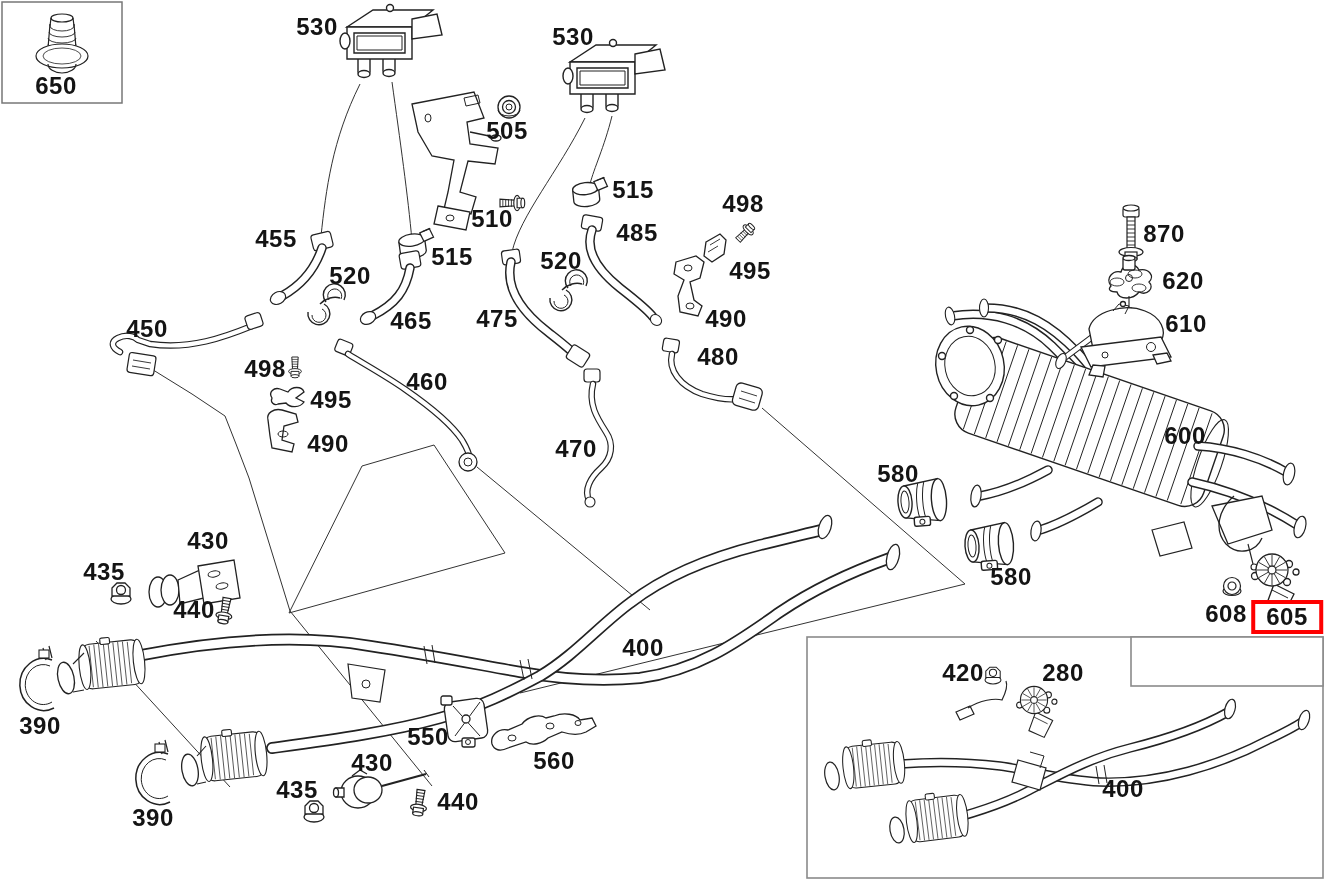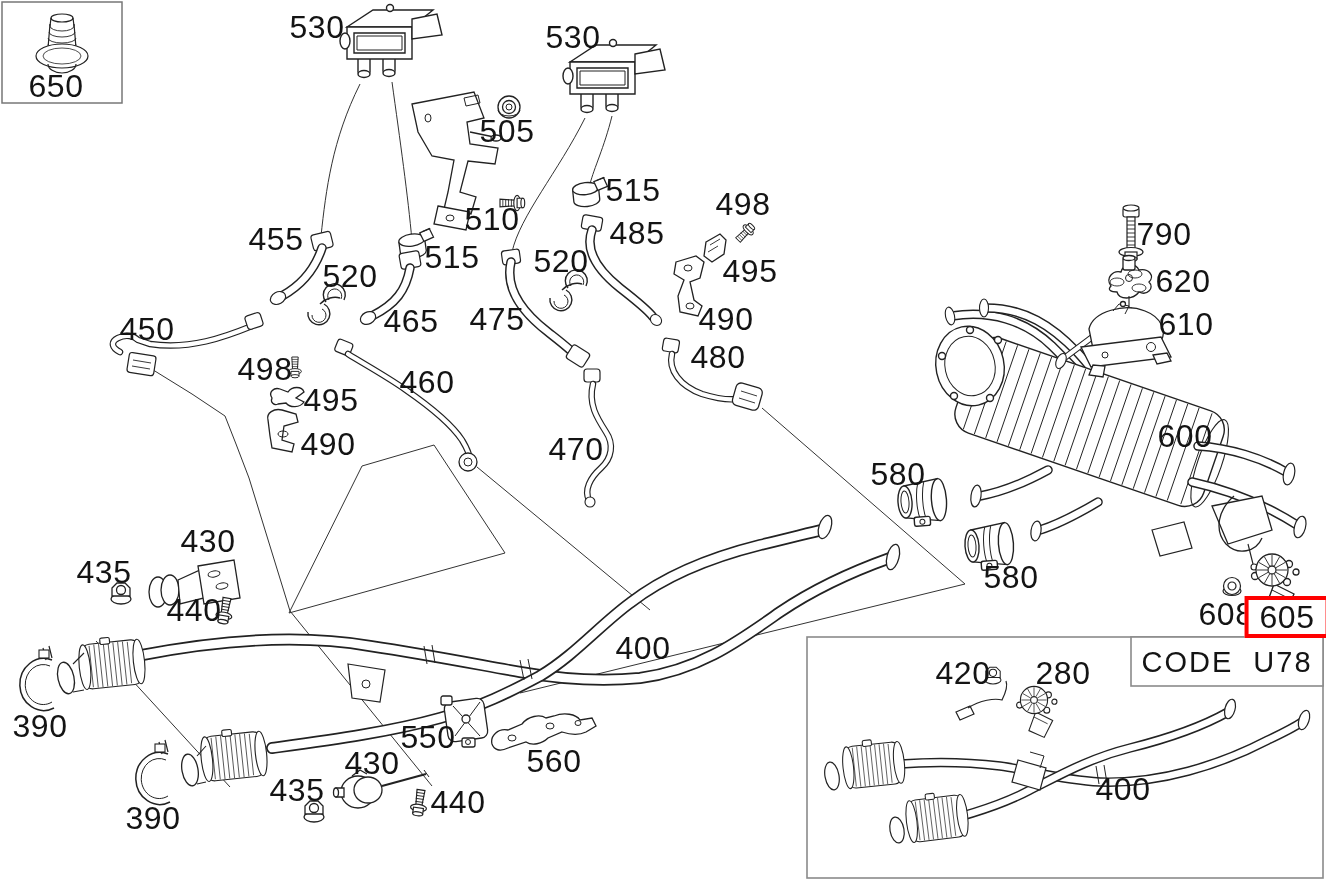--- a/index.html
+++ b/index.html
@@ -1,21 +1,21 @@
 <!DOCTYPE html>
 <html><head>
 <meta charset="utf-8">
 <style>
   html,body{margin:0;padding:0;background:#fff;}
   .stage{position:relative;width:1326px;height:881px;background:#fff;overflow:hidden;
          font-family:"Liberation Sans", sans-serif;}
   .stage svg{position:absolute;left:0;top:0;}
   #labels{position:absolute;left:0;top:0;width:100%;height:100%;}
-  .part-label{position:absolute;transform:translate(-50%,-50%);font-size:32px;line-height:1;
-              color:#141414;white-space:pre;letter-spacing:0.5px;}
+  .part-label{position:absolute;transform:translate(-50%,-50%);font-size:24px;line-height:1;
+              color:#141414;white-space:pre;letter-spacing:0.5px;font-weight:bold;}
   .part-label.hl{border:4px solid #f00;background:#fff;padding:1px 11px;}
   .code-label{position:absolute;transform:translate(-50%,-50%);font-size:29px;color:#141414;
               white-space:pre;letter-spacing:2px;}
 </style>
 </head>
 <body>
 
 <div class="stage">
 <svg width="1326" height="881" viewBox="0 0 1326 881">
   <defs>
@@ -385,21 +385,21 @@
       <span class="part-label" style="left: 147px; top: 329px;">450</span>
       <span class="part-label" style="left: 265px; top: 369px;">498</span>
       <span class="part-label" style="left: 331px; top: 400px;">495</span>
       <span class="part-label" style="left: 328px; top: 444px;">490</span>
       <span class="part-label" style="left: 427px; top: 369px; margin-top: 13px;">460</span>
       <span class="part-label" style="left: 576px; top: 449px;">470</span>
       <span class="part-label" style="left: 718px; top: 357px;">480</span>
       <span class="part-label" style="left: 743px; top: 204px;">498</span>
       <span class="part-label" style="left: 750px; top: 271px;">495</span>
       <span class="part-label" style="left: 726px; top: 319px;">490</span>
-      <span class="part-label" style="left: 1164px; top: 234px;">790</span>
+      <span class="part-label" style="left: 1164px; top: 234px;">870</span>
       <span class="part-label" style="left: 1183px; top: 281px;">620</span>
       <span class="part-label" style="left: 1186px; top: 324px;">610</span>
       <span class="part-label" style="left: 1185px; top: 436px;">600</span>
       <span class="part-label" style="left: 898px; top: 474px;">580</span>
       <span class="part-label" style="left: 1011px; top: 577px;">580</span>
       <span class="part-label" style="left: 1226px; top: 614px;">608</span>
       <span class="part-label hl" style="left: 1287px; top: 617px;">605</span>
       <span class="part-label" style="left: 104px; top: 572px;">435</span>
       <span class="part-label" style="left: 208px; top: 541px;">430</span>
       <span class="part-label" style="left: 194px; top: 610px;">440</span>
@@ -408,14 +408,13 @@
       <span class="part-label" style="left: 153px; top: 818px;">390</span>
       <span class="part-label" style="left: 297px; top: 790px;">435</span>
       <span class="part-label" style="left: 372px; top: 763px;">430</span>
       <span class="part-label" style="left: 458px; top: 802px;">440</span>
       <span class="part-label" style="left: 428px; top: 737px;">550</span>
       <span class="part-label" style="left: 554px; top: 761px;">560</span>
       <span class="part-label" style="left: 963px; top: 673px;">420</span>
       <span class="part-label" style="left: 1063px; top: 673px;">280</span>
       <span class="part-label" style="left: 1123px; top: 789px;">400</span>
     </div>
-<span class="code-label" style="left:1227px;top:662px;">CODE  U78</span>
 </div>
 
 </body></html>

